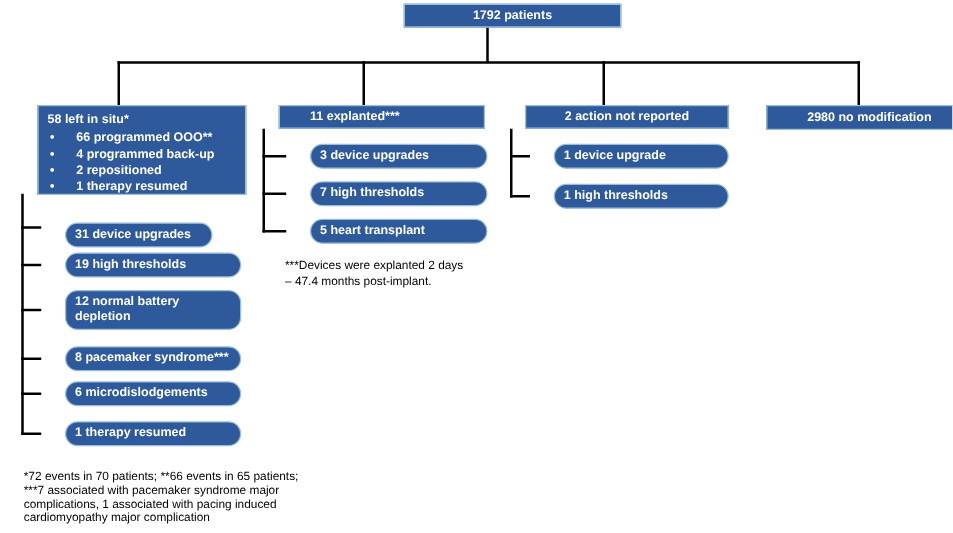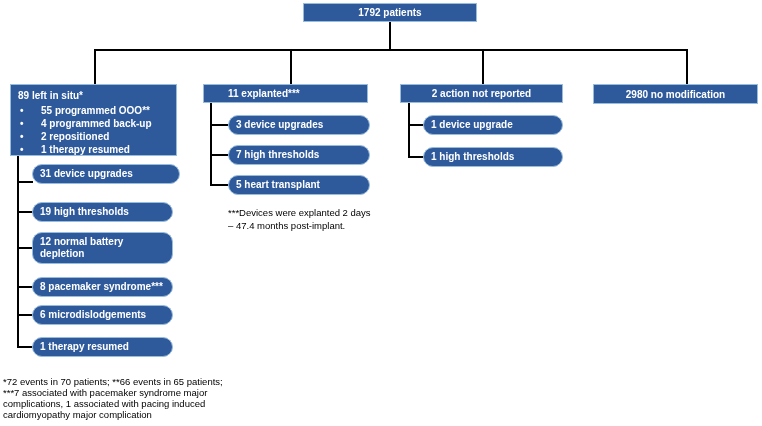--- a/index.html
+++ b/index.html
@@ -2,38 +2,38 @@
 <html><head>
 <meta charset="utf-8">
 <style>
   html,body{margin:0;padding:0;background:#ffffff;}
   .canvas{
     position:relative;width:762px;height:426px;background:#ffffff;overflow:hidden;
     font-family:"Liberation Sans",sans-serif;
   }
   .box{
     position:absolute;background:#2E5A9C;border:1.5px solid #98BCDC;
-    box-sizing:border-box;color:#ffffff;font-weight:bold;font-size:10px;
+    box-sizing:border-box;color:#ffffff;font-weight:bold;font-size:10px;margin-left:20px;
   }
   .box.centered{display:flex;align-items:center;justify-content:center;text-align:center;}
   .box.leaf{display:flex;align-items:center;padding-left:7px;padding-right:4px;line-height:12px;border-radius:10px;}
   .box.header-left{display:flex;align-items:center;padding-left:24px;}
   .group-box{padding-top:3px;}
   .group-title{margin:1px 0 2px 7px;line-height:13px;}
   .bullet-row{display:flex;margin-left:9px;line-height:13px;}
   .bullet-dot{width:21px;flex:0 0 21px;}
   .bullet-dot::before{content:"\2022";}
   .line{position:absolute;background:#000000;}
   .note{
     position:absolute;color:#000000;font-size:9.5px;line-height:13px;
     font-family:"Liberation Sans",sans-serif;white-space:nowrap;
   }
   .footnote{
     position:absolute;color:#000000;font-size:9.5px;line-height:11px;
-    font-family:"Liberation Sans",sans-serif;white-space:nowrap;
+    font-family:"Liberation Sans",sans-serif;white-space:nowrap;margin-left:16px;
   }
 </style>
 </head>
 <body>
 
 <div class="canvas">
 
   <div class="line" style="left:389px;top:22px;width:2px;height:28px"></div>
   <div class="line" style="left:94px;top:49px;width:594px;height:2px"></div>
   <div class="line" style="left:94px;top:49px;width:2px;height:36px"></div>
@@ -54,40 +54,40 @@
   <div class="line" style="left:210px;top:154px;width:19px;height:2px"></div>
   <div class="line" style="left:210px;top:184px;width:19px;height:2px"></div>
 
   <div class="line" style="left:408px;top:103px;width:2px;height:55px"></div>
   <div class="line" style="left:408px;top:124px;width:16px;height:2px"></div>
   <div class="line" style="left:408px;top:156px;width:16px;height:2px"></div>
 
   <div class="box centered" style="left:303px;top:3px;width:174px;height:19px">1792 patients</div>
 
   <div class="box group-box" style="left:10px;top:84px;width:167px;height:72px">
-    <div class="group-title">89 left in situ*</div>
+    <div class="group-title">58 left in situ*</div>
     <div class="bullet-row">
       <span class="bullet-dot"></span>
-      <span>55 programmed OOO**</span>
+      <span>66 programmed OOO**</span>
     </div>
     <div class="bullet-row">
       <span class="bullet-dot"></span>
       <span>4 programmed back-up</span>
     </div>
     <div class="bullet-row">
       <span class="bullet-dot"></span>
       <span>2 repositioned</span>
     </div>
     <div class="bullet-row">
       <span class="bullet-dot"></span>
       <span>1 therapy resumed</span>
     </div>
   </div>
 
-  <div class="box leaf" style="left:32px;top:164px;width:148px;height:20px">31 device upgrades</div>
+  <div class="box leaf" style="left:32px;top:178px;width:118px;height:20px">31 device upgrades</div>
   <div class="box leaf" style="left:32px;top:202px;width:141px;height:20px">19 high thresholds</div>
   <div class="box leaf" style="left:32px;top:232px;width:141px;height:32px">12 normal battery depletion</div>
   <div class="box leaf" style="left:32px;top:277px;width:141px;height:20px">8 pacemaker syndrome***</div>
   <div class="box leaf" style="left:32px;top:305px;width:141px;height:20px">6 microdislodgements</div>
   <div class="box leaf" style="left:32px;top:337px;width:141px;height:20px">1 therapy resumed</div>
 
   <div class="box header-left" style="left:203px;top:84px;width:165px;height:19px">11 explanted***</div>
   <div class="box leaf" style="left:228px;top:115px;width:142px;height:20px">3 device upgrades</div>
   <div class="box leaf" style="left:228px;top:145px;width:142px;height:20px">7 high thresholds</div>
   <div class="box leaf" style="left:228px;top:175px;width:142px;height:20px">5 heart transplant</div>

